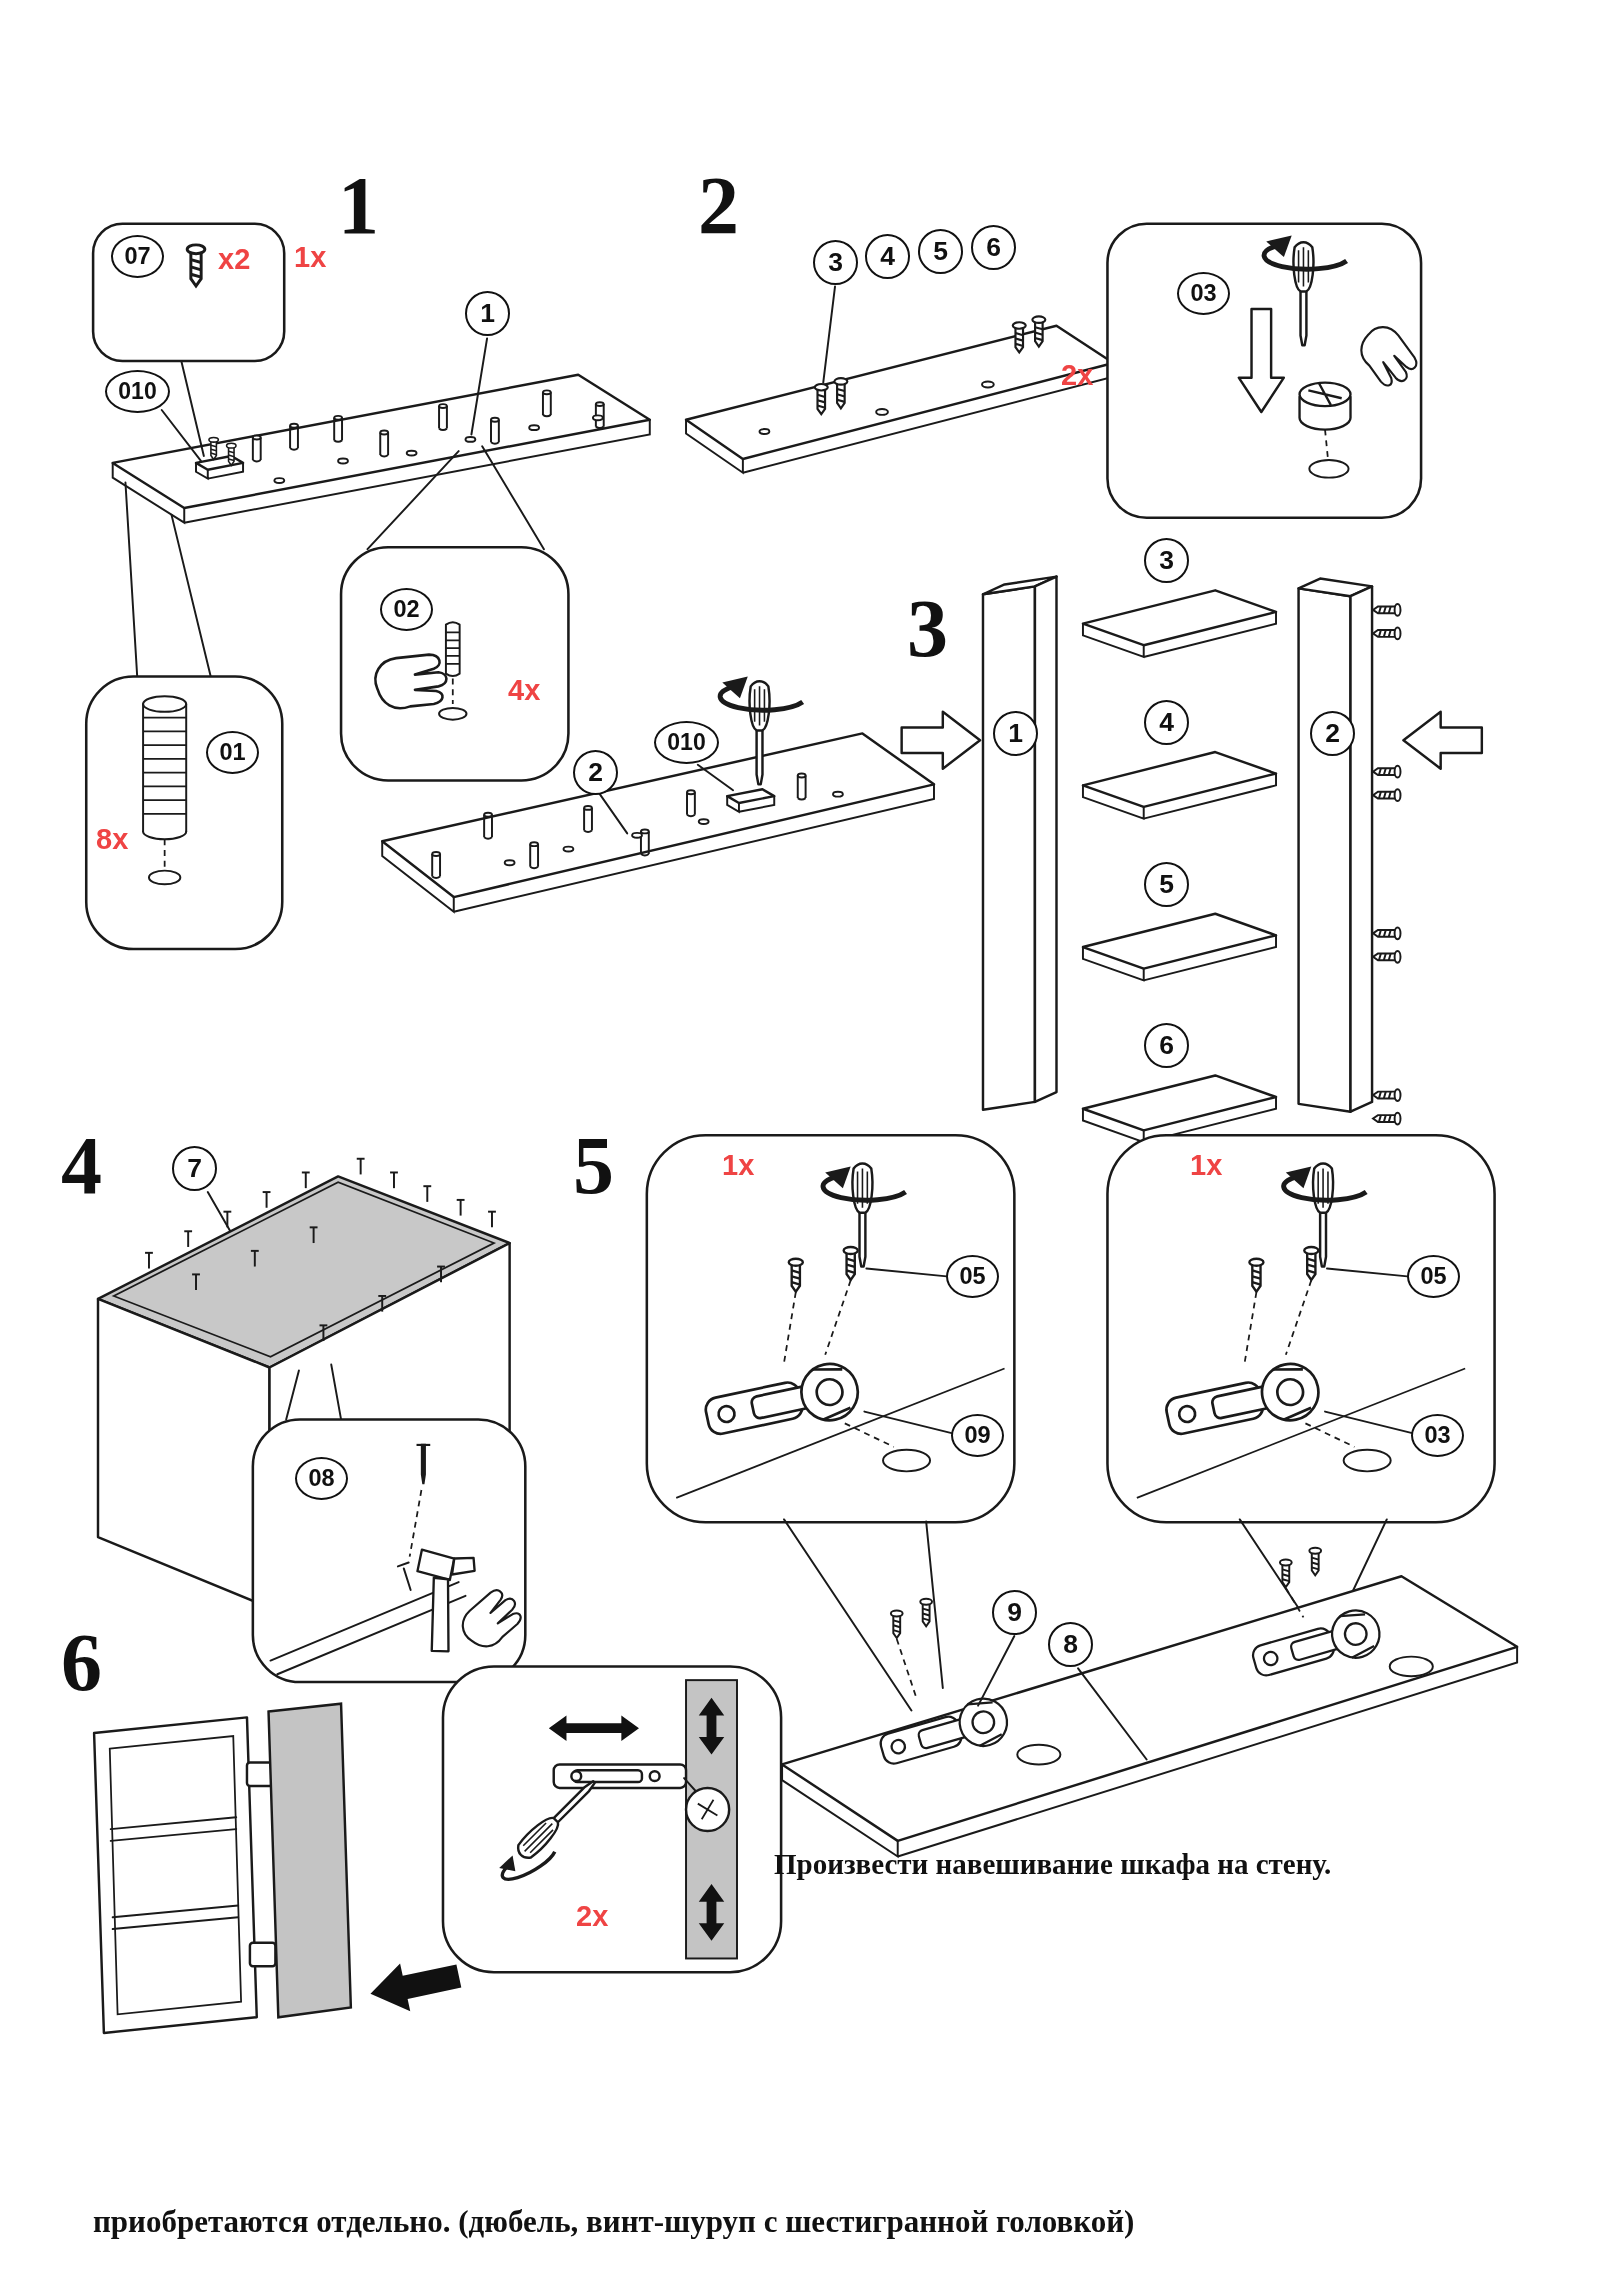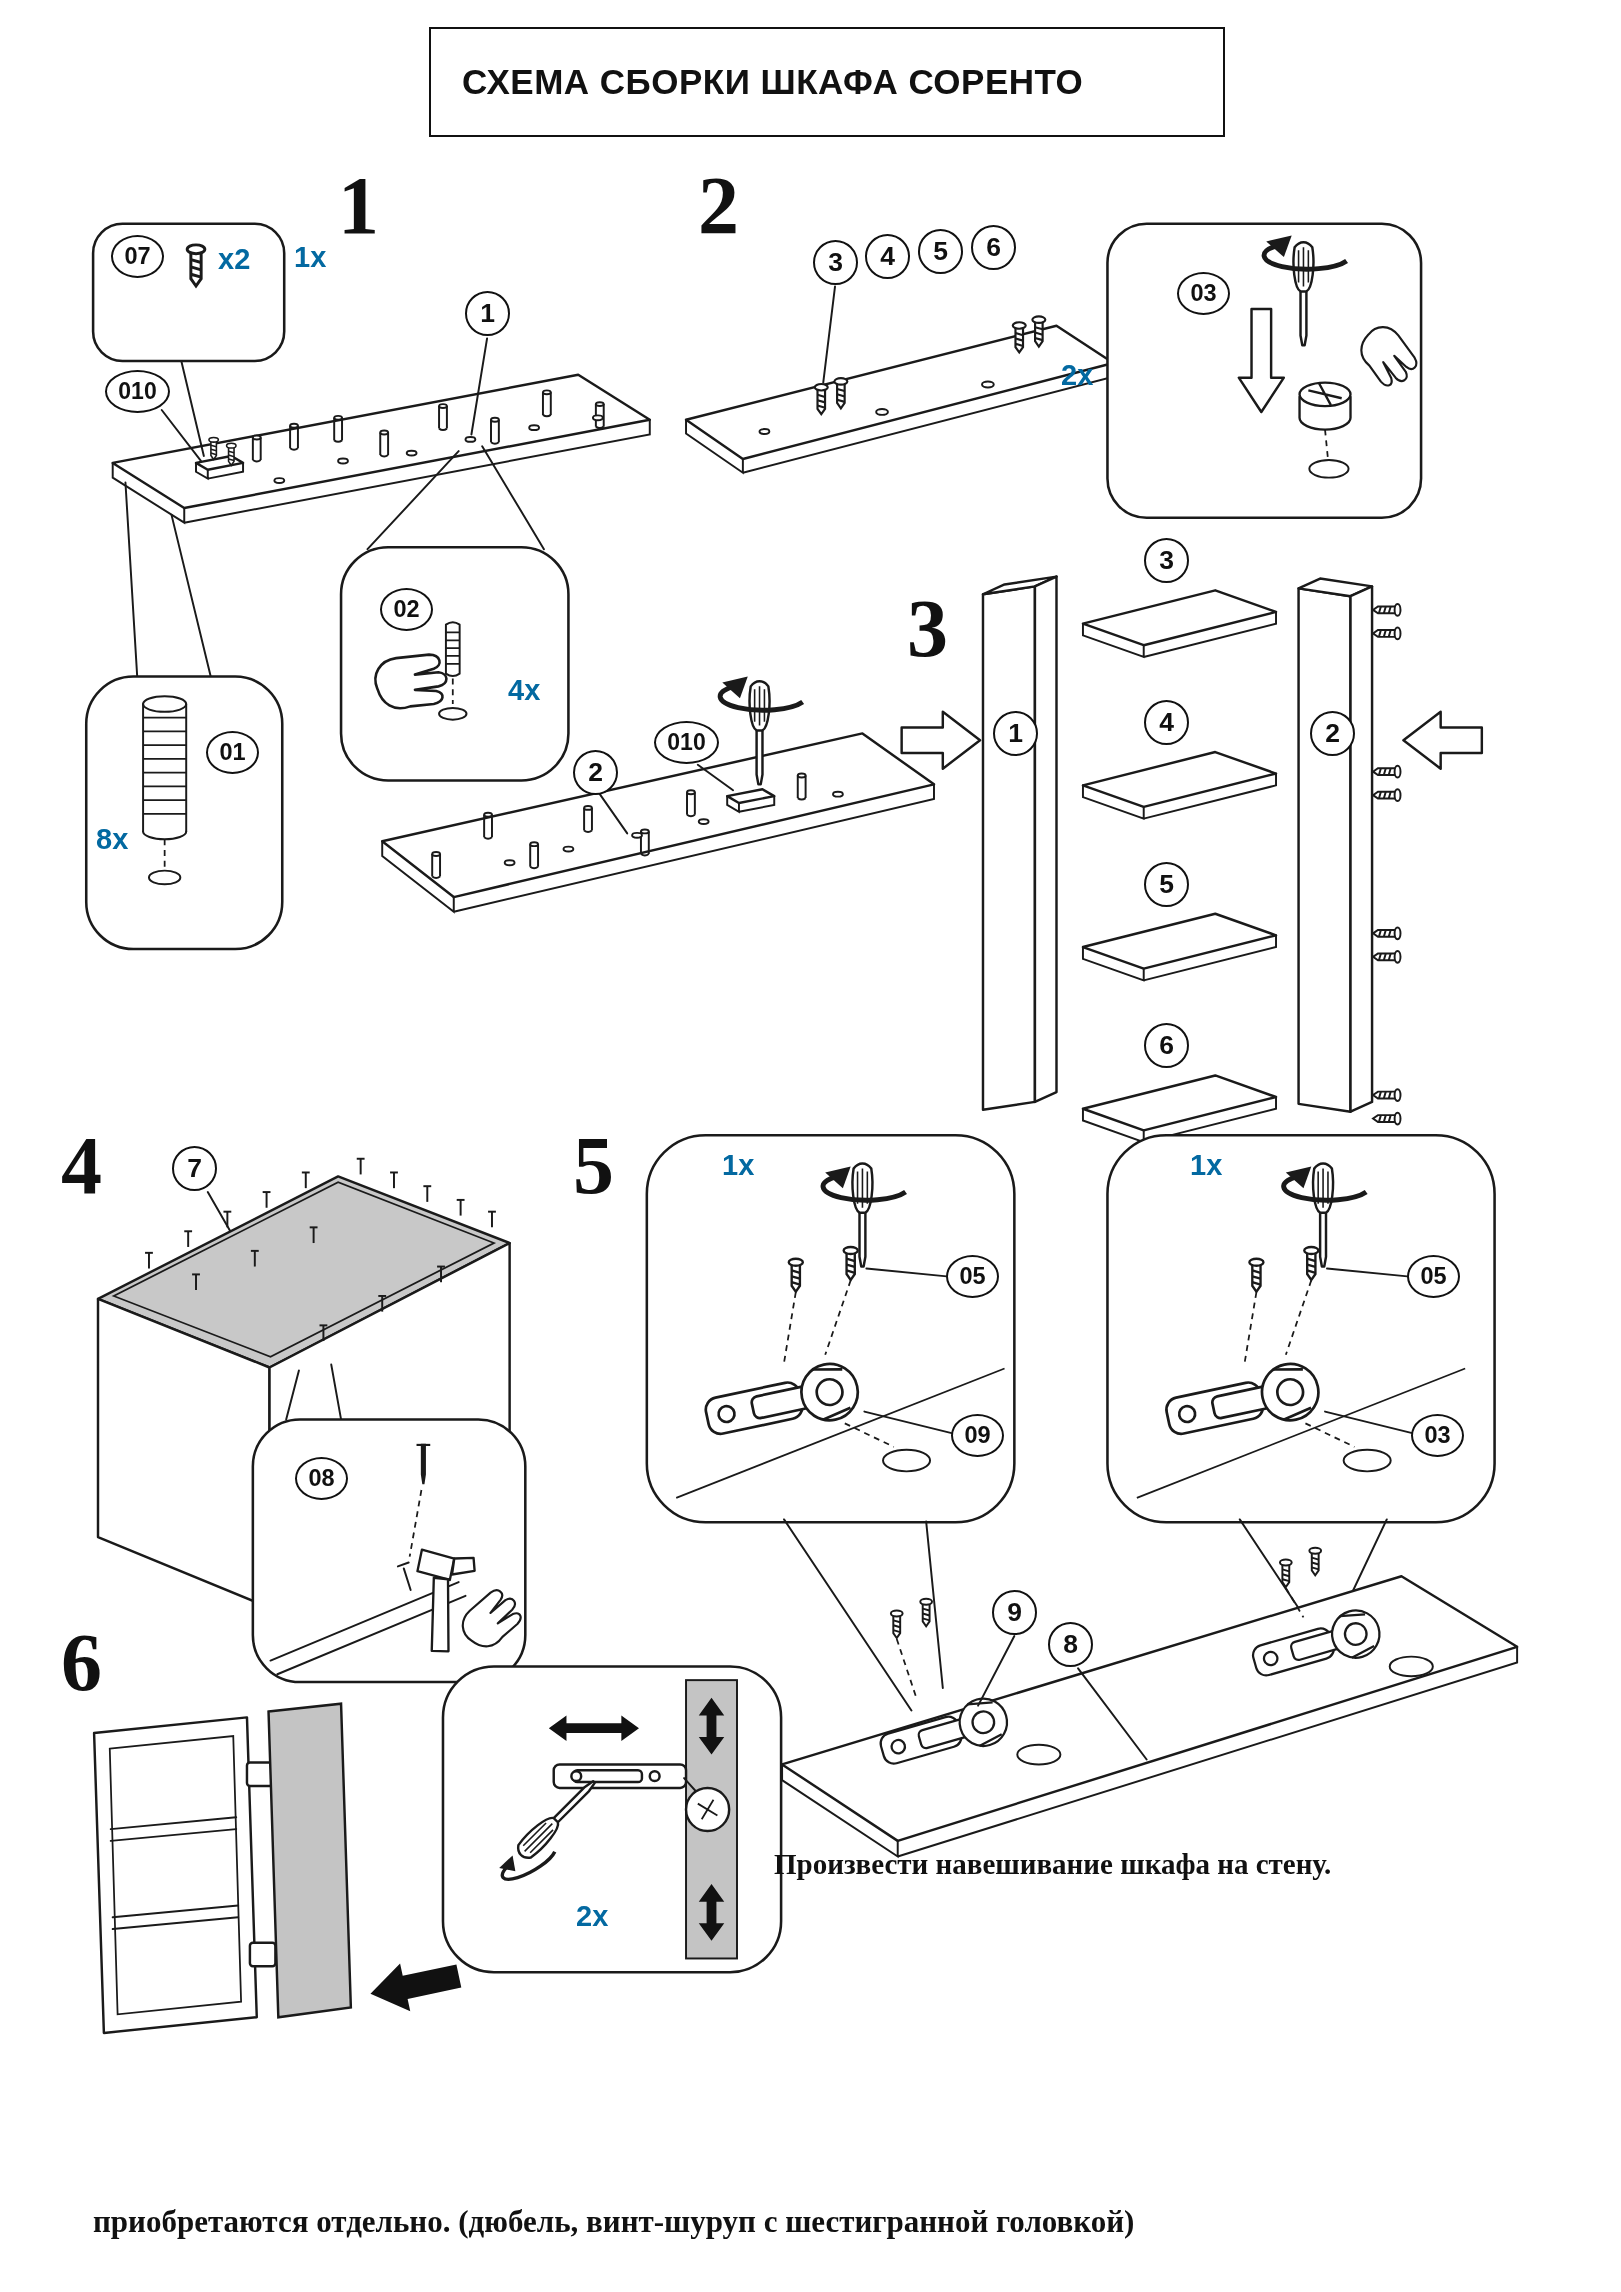--- a/index.html
+++ b/index.html
@@ -18,21 +18,21 @@
     position:absolute;font:700 82px "Liberation Serif",serif;line-height:1;color:#111;
   }
   .badge{
     position:absolute;display:flex;align-items:center;justify-content:center;
     background:#fff;border:2.9px solid #111;border-radius:50%;
     font:700 26.5px "Liberation Sans",sans-serif;color:#111;box-sizing:border-box;
   }
   .b1{width:45px;height:45px;}
   .b2{width:53px;height:43px;font-size:23.5px;}
   .b3{width:65px;height:43px;font-size:23px;}
-  .qty{position:absolute;font:700 29px "Liberation Sans",sans-serif;color:#0369a1;}
+  .qty{position:absolute;font:700 29px "Liberation Sans",sans-serif;color:#ef4444;}
   .note-hang{position:absolute;left:774px;top:1848px;font:700 29px "Liberation Serif",serif;}
   .warn1{
     position:absolute;left:93px;top:2080px;width:1423px;
     font:700 31px "Liberation Serif",serif;text-align:justify;text-align-last:justify;
   }
   .warn2{position:absolute;left:93px;top:2156px;font:700 31px "Liberation Serif",serif;margin-top:48px;}
   
   .ln{stroke:#1a1a1a;stroke-width:2;fill:none;stroke-linecap:round;}
   .thin{stroke:#1a1a1a;stroke-width:1.8;fill:none;}
   .dash{stroke:#1a1a1a;stroke-width:1.8;fill:none;stroke-dasharray:6 5;}
@@ -363,23 +363,20 @@
         <path class="thin" d="M712,1840 L732,1852 M716,1856 L728,1836"></path>
       </g>
       <polygon class="blk" points="560,1763 578,1750 578,1758 634,1758 634,1750 652,1763 634,1776 634,1768 578,1768 578,1776"></polygon>
       <polygon class="blk" points="726,1732 713,1750 721,1750 721,1772 713,1772 726,1790 739,1772 731,1772 731,1750 739,1750"></polygon>
       <polygon class="blk" points="726,1922 713,1940 721,1940 721,1962 713,1962 726,1980 739,1962 731,1962 731,1940 739,1940"></polygon>
       <use href="#driver" transform="translate(606,1818) rotate(-135)"></use>
       <use href="#rotarc" transform="translate(538,1902) scale(0.7) rotate(-30)"></use>
     </g>
   </svg>
 
-  <div class="title-box">
-    <span>СХЕМА СБОРКИ ШКАФА СОРЕНТО</span>
-  </div>
 
   <div class="stepnum" style="left:338px;top:165px">1</div>
   <div class="stepnum" style="left:698px;top:165px">2</div>
   <div class="stepnum" style="left:907px;top:588px">3</div>
   <div class="stepnum" style="left:61px;top:1125px">4</div>
   <div class="stepnum" style="left:573px;top:1125px">5</div>
   <div class="stepnum" style="left:61px;top:1622px">6</div>
 
   <div class="badge b2" style="left:111px;top:235px">07</div>
   <div class="badge b3" style="left:105px;top:370px">010</div>

